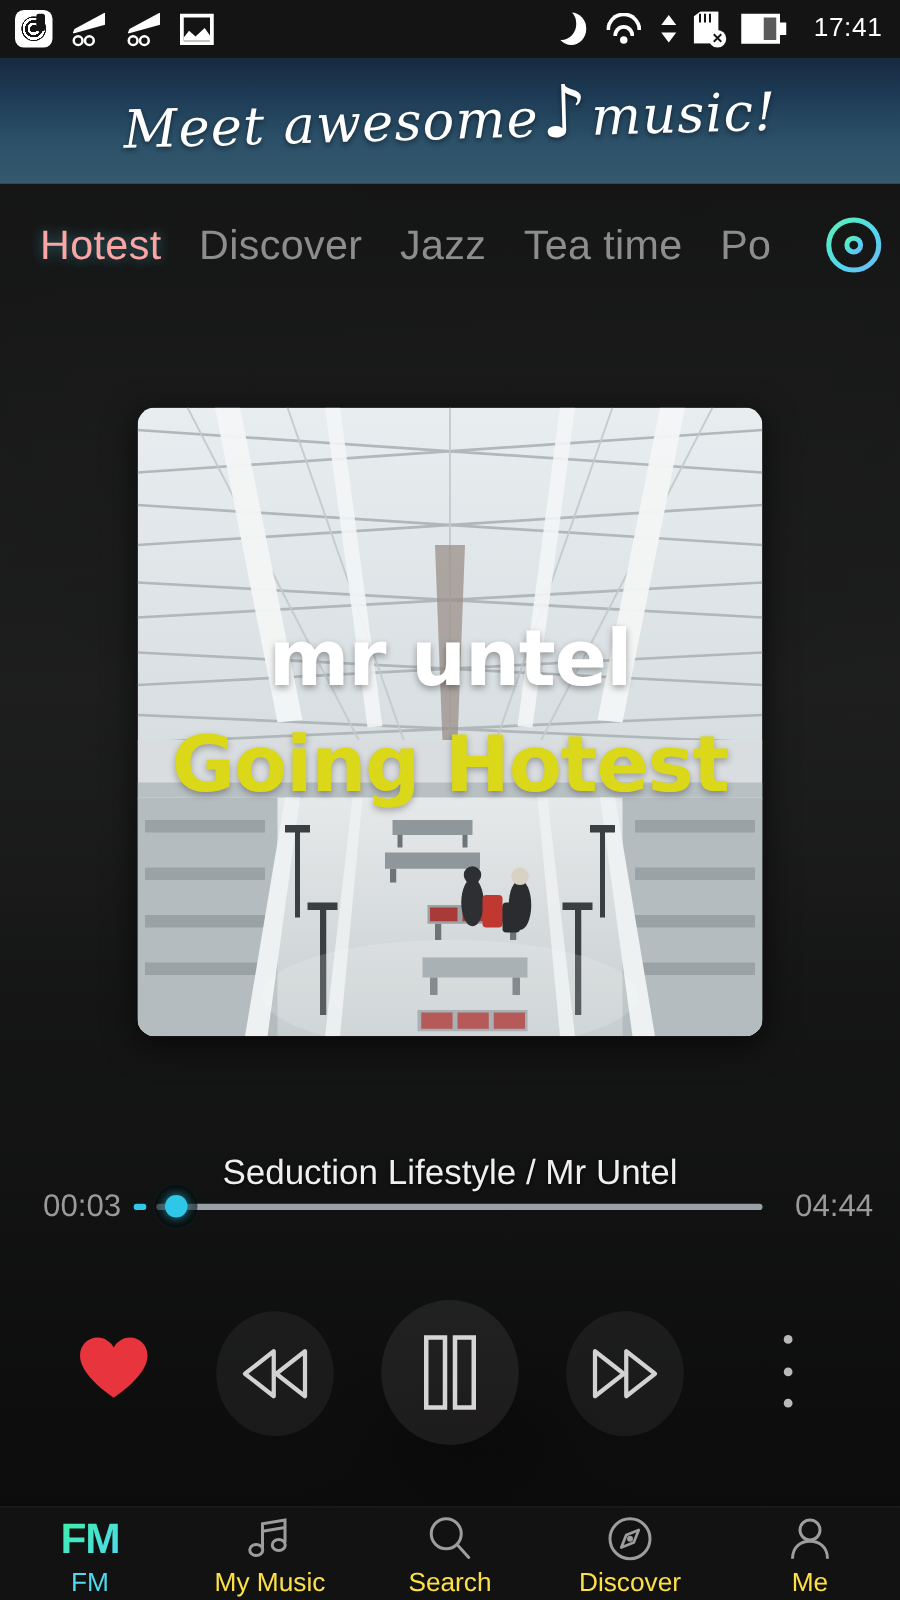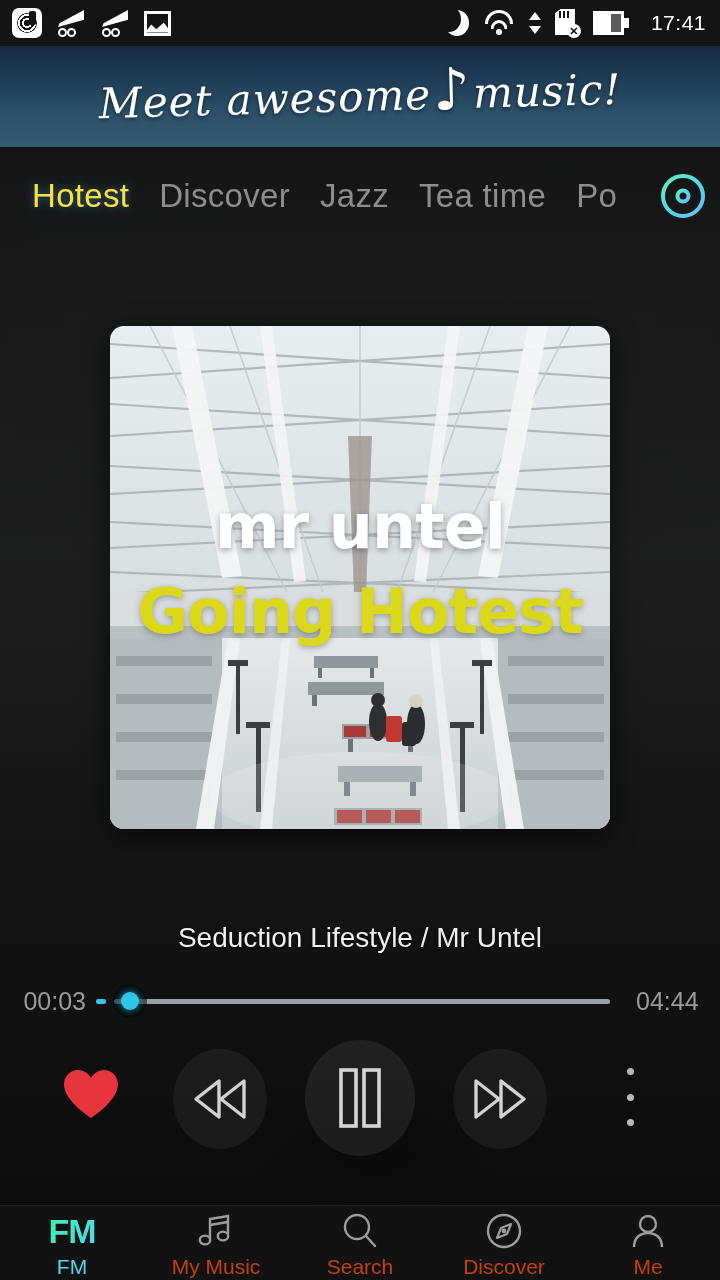--- a/index.html
+++ b/index.html
@@ -125,21 +125,21 @@
   
   .tabs{
     position:absolute; left:0; top:160px; width:720px; height:72px;
     display:flex; align-items:center; padding-left:32px; z-index:20;
     overflow:hidden;
   }
   .tab{
     font-size:33px; color:#8d8d8d; white-space:nowrap; margin-right:30px;
     letter-spacing:.3px;
   }
-  .tab.active{ color:#fde047; text-shadow:0 0 10px rgba(78,217,239,.45); }
+  .tab.active{ color:#fca5a5; text-shadow:0 0 10px rgba(78,217,239,.45); }
   .disc-btn{
     position:absolute; right:14px; top:50%; transform:translateY(-50%);
     width:46px; height:46px;
   }
   .disc-btn svg{ display:block; }
 
   
   .art-wrap{
     position:absolute; left:110px; top:326px; width:500px; height:503px;
     border-radius:14px; overflow:hidden; z-index:15;
@@ -163,22 +163,22 @@
 
   
   .track-title{
     position:absolute; left:0; top:922px; width:720px; text-align:center;
     color:#efefef; font-size:28px; z-index:20;
     text-shadow:0 1px 3px rgba(0,0,0,.8);
   }
 
   
   .prog-row{
-    position:absolute; left:0; top:984px; width:720px; height:34px;
-    display:flex; align-items:center; z-index:20;
+    position:absolute; left:0; top:948px; width:720px; height:34px;
+    display:flex; align-items:center; z-index:20;padding-left:11px;
   }
   .time-cur{ width:86px; text-align:right; color:#9a9a9a; font-size:25px; }
   .time-tot{ width:92px; text-align:left; color:#9a9a9a; font-size:25px; padding-left:8px; }
   .bar-area{
     position:relative; flex:1; height:34px; margin:0 8px 0 10px;
   }
   .bar-buf{
     position:absolute; left:18px; top:15px; right:10px; height:5px;
     background:#9aa1a6; border-radius:3px;
   }
@@ -221,21 +221,21 @@
   .bottomnav{
     position:absolute; left:0; bottom:0; width:720px; height:75px;
     background:#121212; border-top:1px solid #1e1e1e;
     display:flex; z-index:40;
   }
   .navitem{
     flex:1; display:flex; flex-direction:column; align-items:center;
     justify-content:center; gap:4px; padding-top:4px;
   }
   .navicon{ height:40px; display:flex; align-items:center; justify-content:center; }
-  .navlabel{ font-size:21px; color:#c2410c; }
+  .navlabel{ font-size:21px; color:#fde047; }
   .navitem.active .navlabel{ color:#4ed9ef; }
   .fm-icon{
     font-size:34px; font-weight:bold; line-height:1; letter-spacing:-1px;
     background:linear-gradient(135deg,#3df0a8 0%,#4ed9ef 100%);
     -webkit-background-clip:text; background-clip:text; color:transparent;
     -webkit-text-fill-color:transparent;
   }
 </style>
 </head>
 <body>

